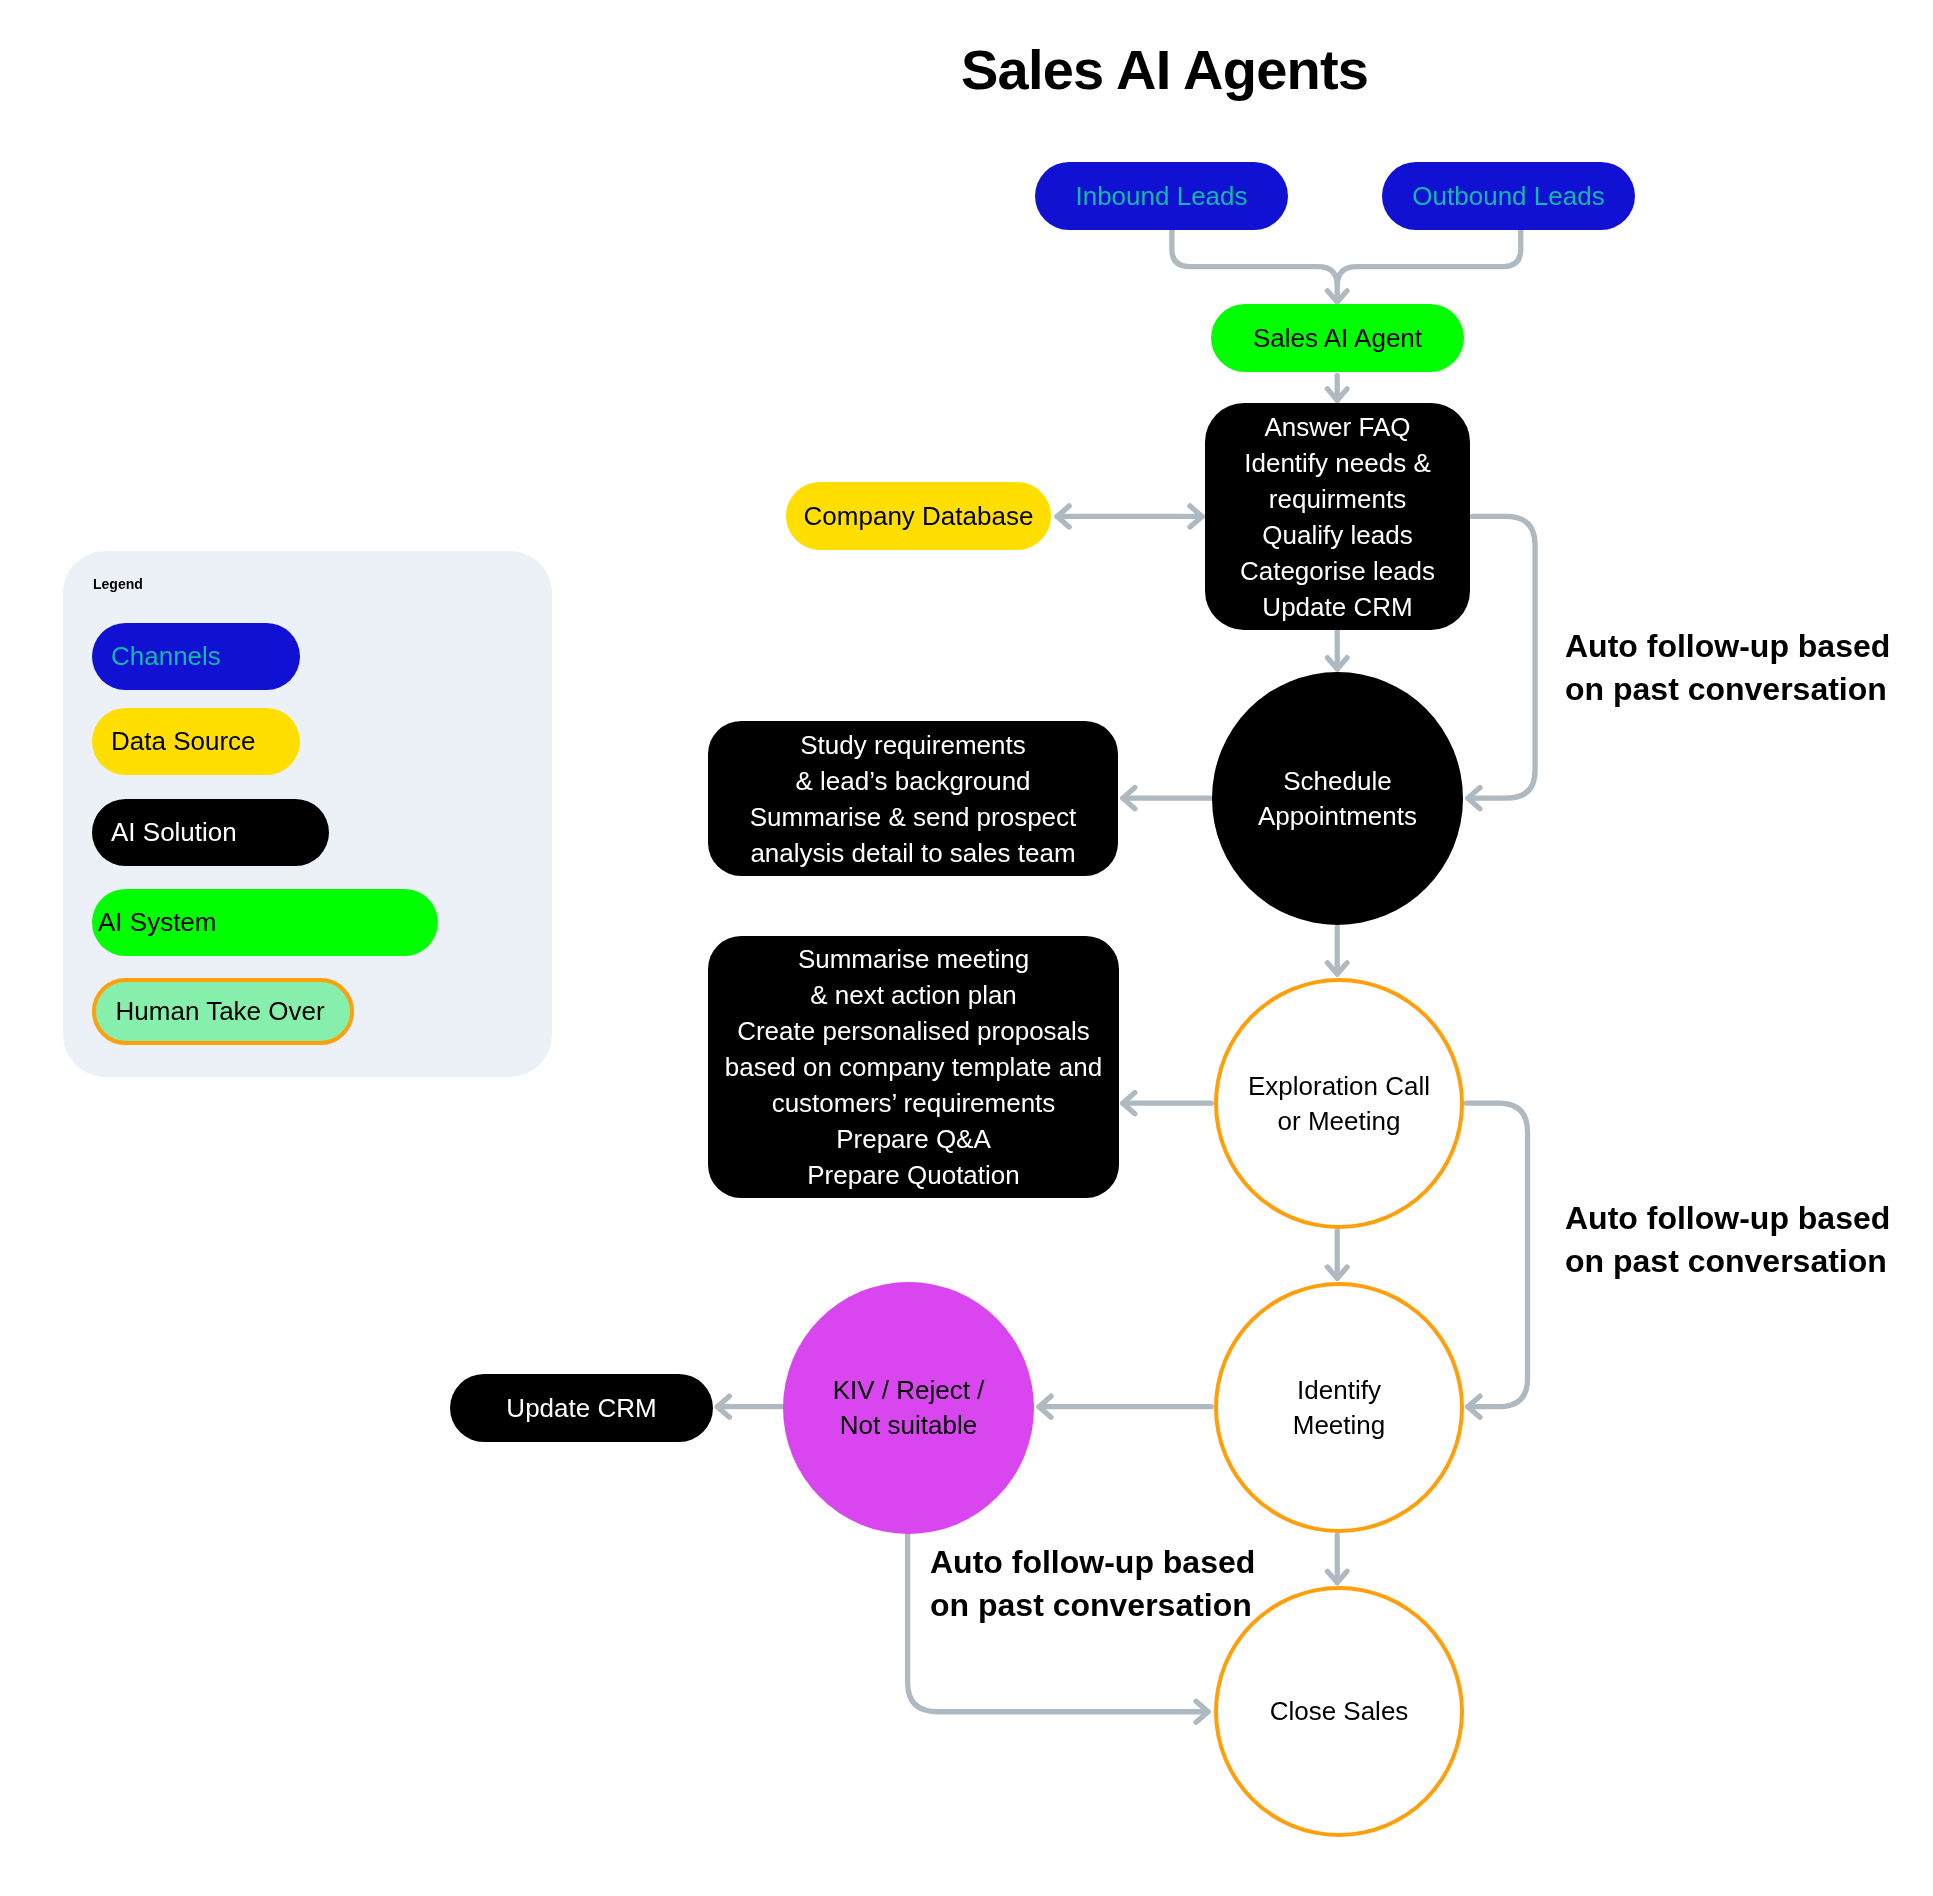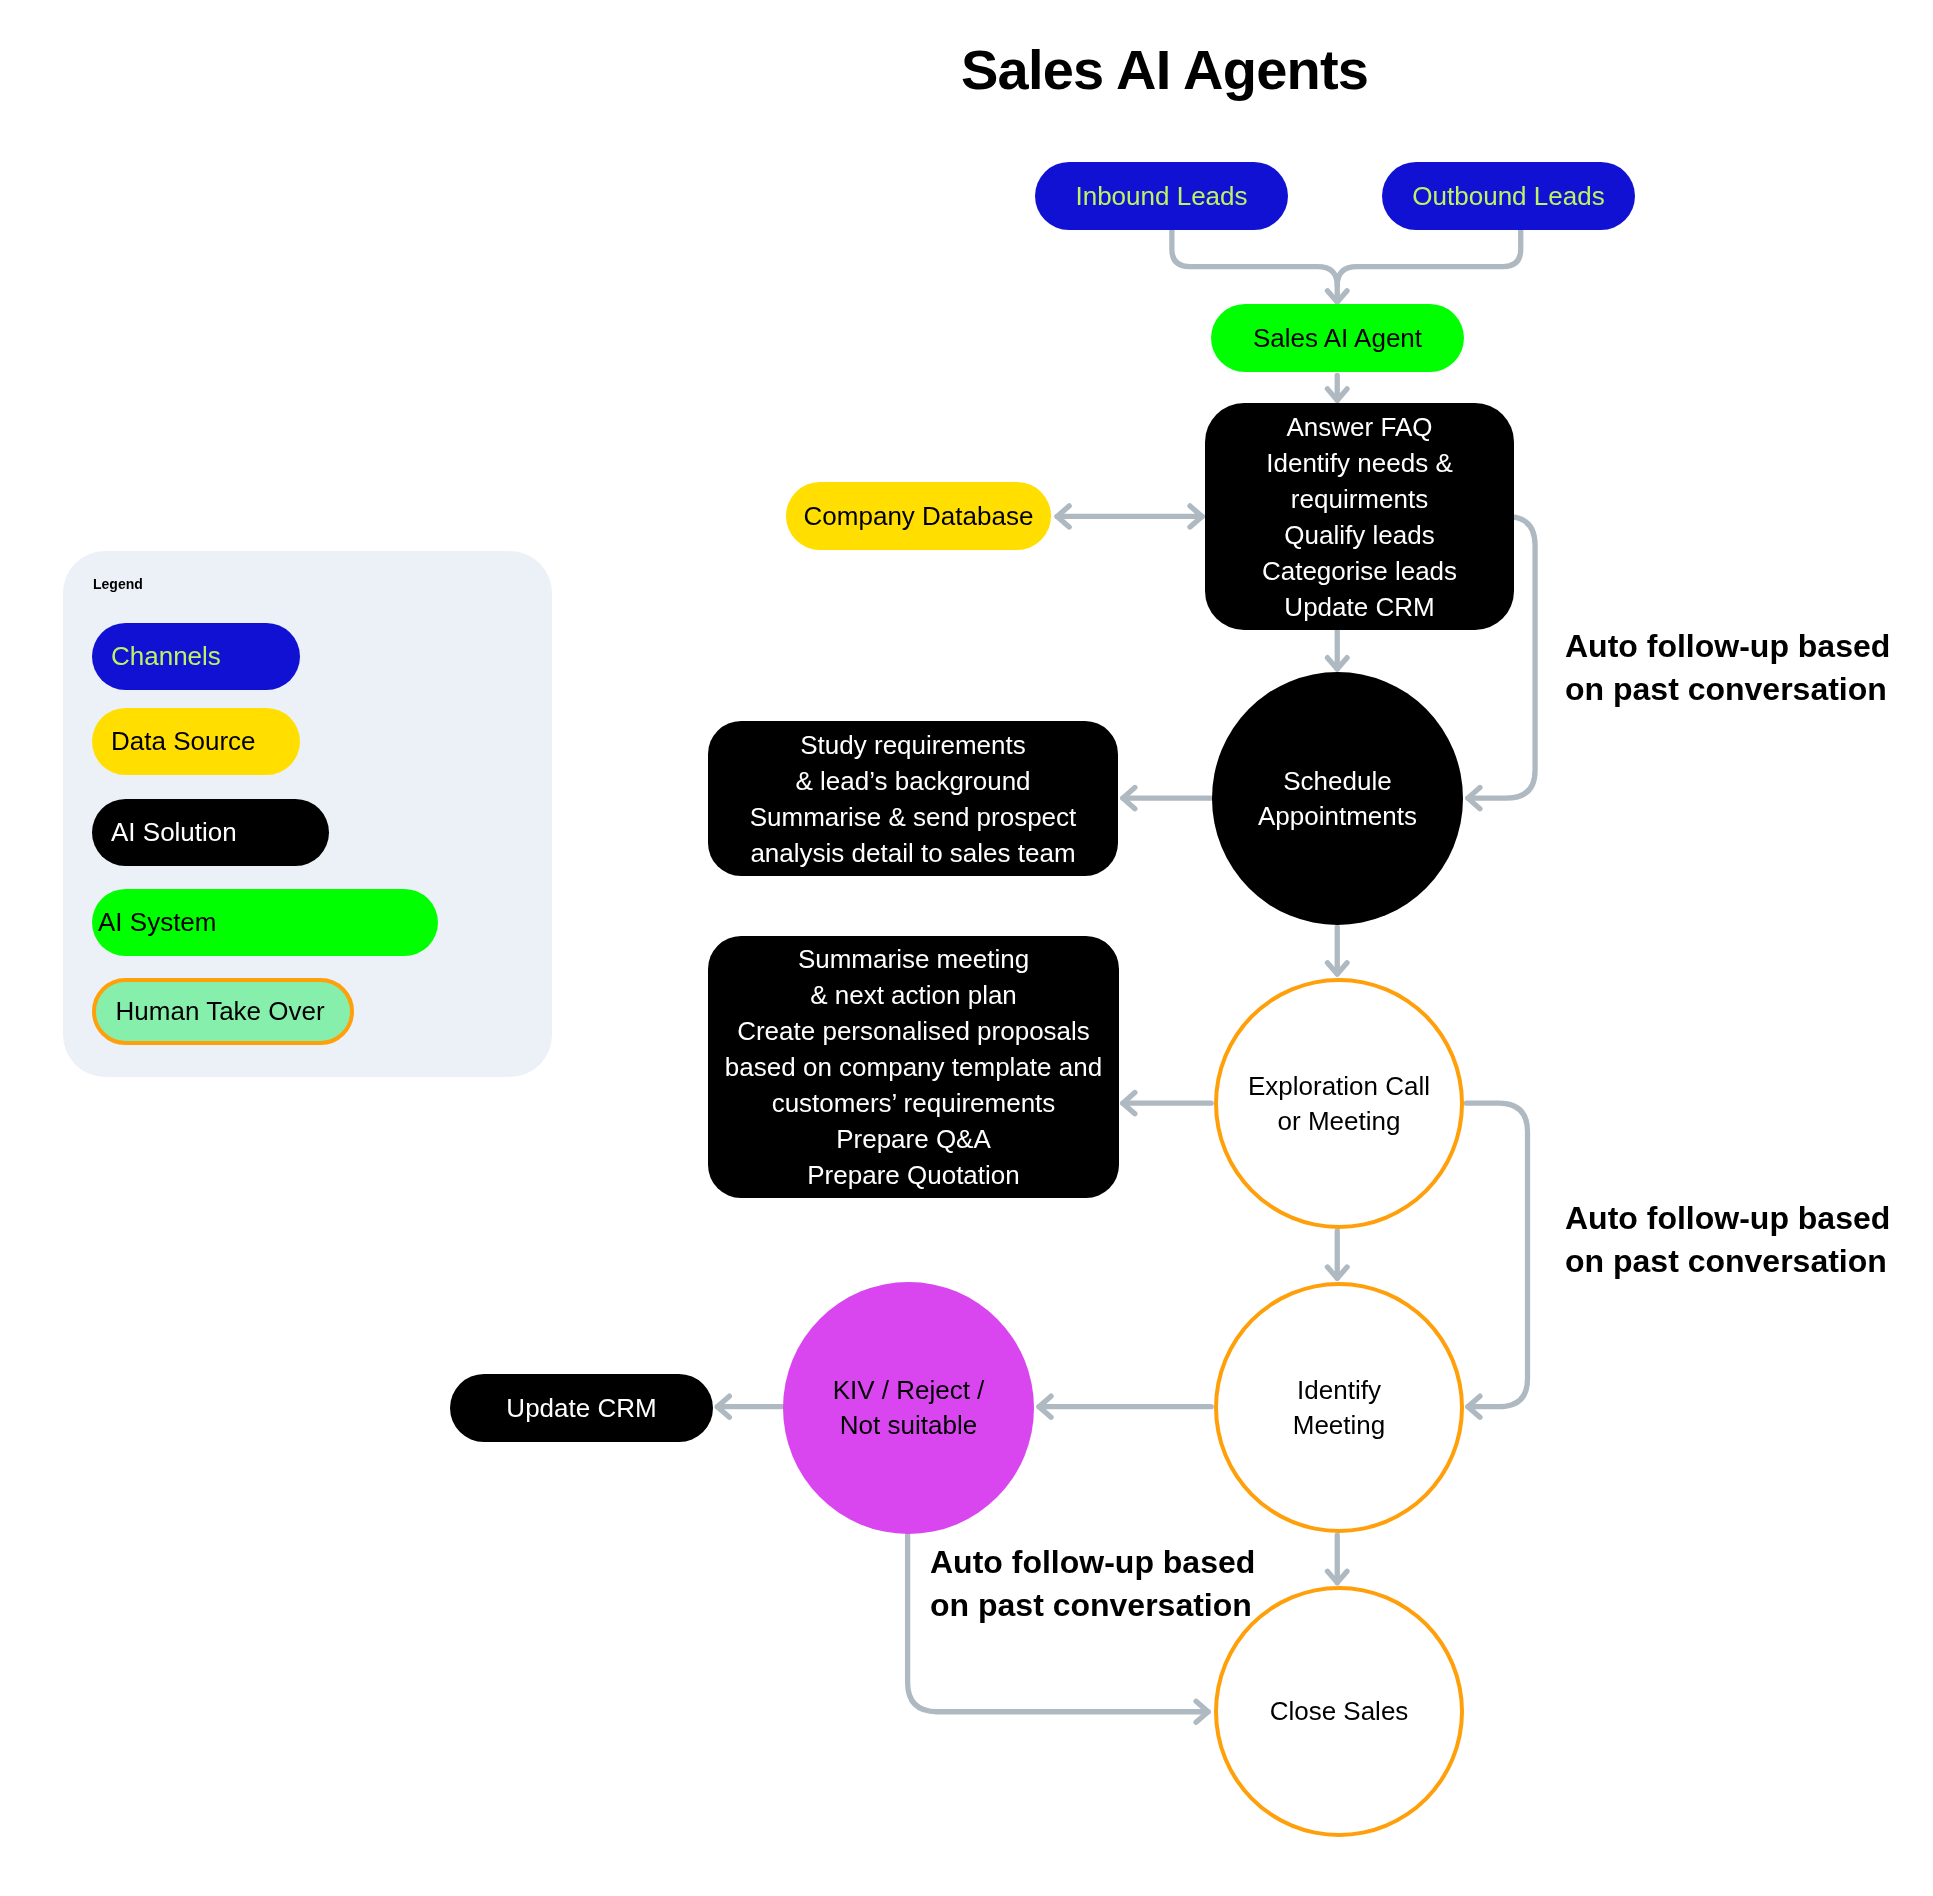--- a/index.html
+++ b/index.html
@@ -1,20 +1,20 @@
 <!DOCTYPE html>
 <html style="font-size:12px"><head>
 <meta charset="utf-8">
 <style>
   html, body { margin:0; padding:0; background:#ffffff; }
   body { width:1933px; height:1896px; position:relative; overflow:hidden; font-family:"Liberation Sans", "DejaVu Sans", sans-serif; }
   .abs { position:absolute; box-sizing:border-box; }
   .title { left:961px; width:755px; top:36px; text-align:left; font-weight:bold; font-size:56px; color:#000; line-height:68px; letter-spacing:-0.8px; }
   .pill { display:flex; align-items:center; justify-content:center; border-radius:38px; font-size:26px; text-align:center; }
-  .blue { background:#1111D3; color:#bef264; }
+  .blue { background:#1111D3; color:#14b8a6; }
   .green { background:#00FF00; color:#000; }
   .yellow { background:#FFDE00; color:#000; }
   .black { background:#000; color:#fff; }
   .box { display:flex; flex-direction:column; align-items:center; justify-content:center; text-align:center; color:#fff; background:#000; font-size:26px; line-height:36px; }
   .circle { border-radius:50%; display:flex; align-items:center; justify-content:center; text-align:center; font-size:26px; line-height:35px; }
   .circle.black { background:#000; color:#fff; }
   .circle.orange { background:#fff; border:4.5px solid #FF9F0A; color:#000; }
   .circle.grey { background:#d946ef; color:#000; }
   .note { font-weight:bold; font-size:32px; line-height:43px; color:#000; white-space:nowrap; }
   .legend { left:63px; top:551px; width:489px; height:526px; background:#ECF1F8; border-radius:42px; }
@@ -82,21 +82,21 @@
 
 <div class="abs title">Sales AI Agents</div>
 
 <div class="abs pill blue" style="left:1035px;top:162px;width:253px;height:68px;">Inbound Leads</div>
 <div class="abs pill blue" style="left:1382px;top:162px;width:253px;height:68px;">Outbound Leads</div>
 
 <div class="abs pill green" style="left:1211px;top:304px;width:253px;height:68px;">Sales AI Agent</div>
 
 <div class="abs pill yellow" style="left:786px;top:482px;width:265px;height:68px;">Company Database</div>
 
-<div class="abs box" style="left:1205px;top:403px;width:309px;height:227px;border-radius:39px;">
+<div class="abs box" style="left:1205px;top:403px;width:265px;height:227px;border-radius:39px;">
   <span>Answer FAQ</span>
   <span>Identify needs &amp;</span>
   <span>requirments</span>
   <span>Qualify leads</span>
   <span>Categorise leads</span>
   <span>Update CRM</span>
 </div>
 
 <div class="abs circle black" style="left:1212px;top:672px;width:251px;height:253px;flex-direction:column;">
   <span>Schedule</span>

